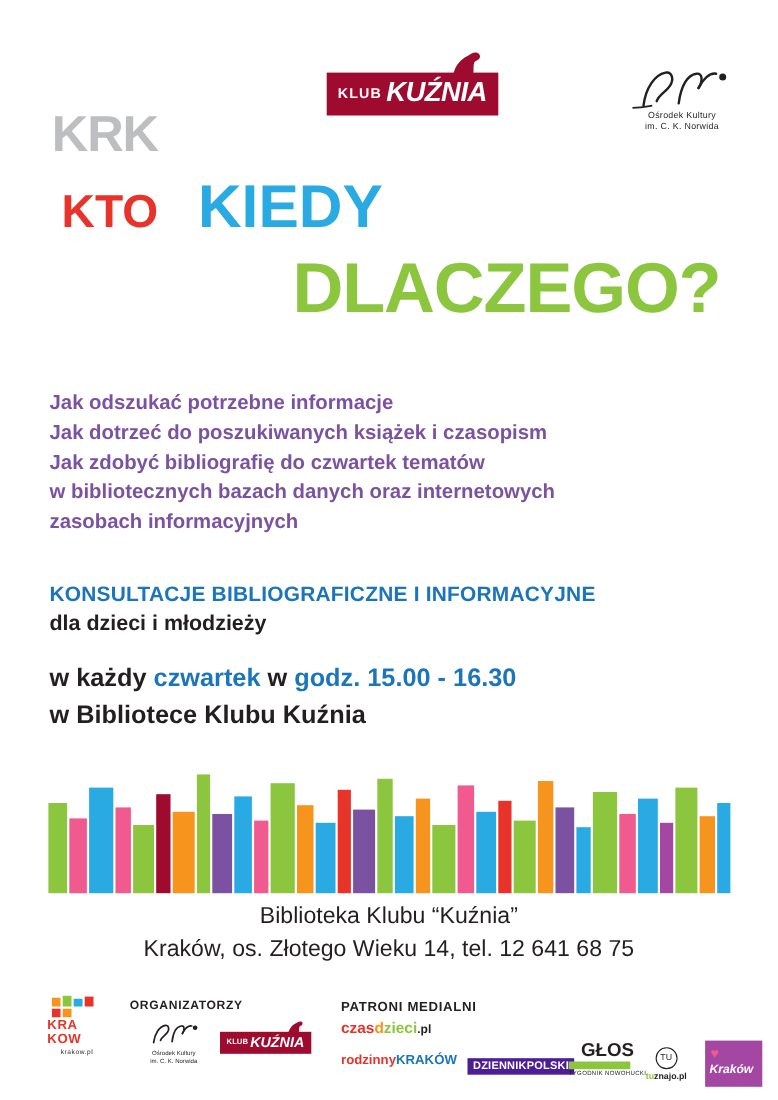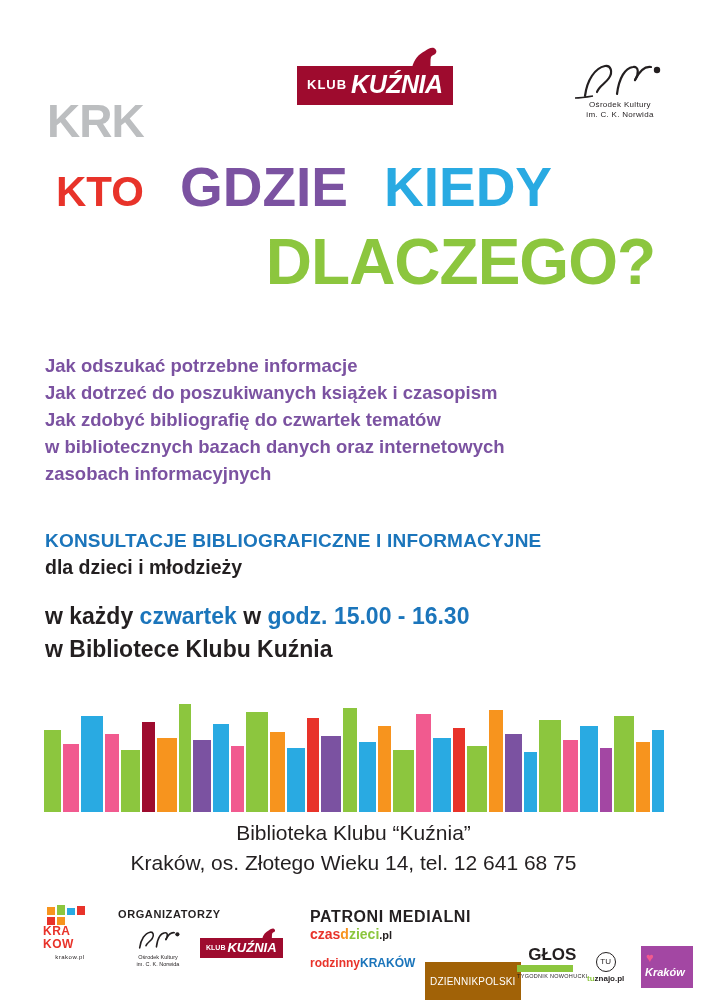--- a/index.html
+++ b/index.html
@@ -105,39 +105,39 @@
   .org-kuznia{position:absolute;left:200px;top:38px;}
   .org-kuznia .kbox{
     background:#9e0b2e;color:#fff;padding:3px 6px 4px 6px;display:flex;align-items:center;
     position:relative;
   }
   .org-kuznia .kklub{font-size:7px;font-weight:bold;margin-right:2px;}
   .org-kuznia .kname{font-size:13px;font-weight:bold;font-style:italic;line-height:1;}
   .org-kuznia .khorse{position:absolute;right:6px;top:-10px;width:16px;height:12px;}
 
   .pat-label{
-    position:absolute;left:310px;top:8px;font-size:16px;font-weight:bold;
+    position:absolute;left:310px;top:8px;font-size:12px;font-weight:bold;
     letter-spacing:0.6px;color:#231f20;
   }
   .pat-row{position:absolute;left:305px;top:26px;width:390px;height:70px;}
   .pat{position:absolute;}
 
   .czasdzieci{left:5px;top:0px;font-size:14px;font-weight:bold;}
   .czasdzieci .a{color:#e8332a;}
   .czasdzieci .b{color:#f7941e;}
   .czasdzieci .c{color:#8cc63e;}
   .czasdzieci .d{color:#231f20;font-size:11px;}
 
   .rodzinny{left:5px;top:30px;font-size:12px;font-weight:bold;}
   .rodzinny .r1{color:#e8332a;}
   .rodzinny .r2{color:#1b75bb;}
 
   .dziennik{left:120px;top:36px;}
   .dziennik .dbox{
-    background:#a16207;color:#fff;font-size:10px;font-weight:normal;padding:14px 5px;
+    background:#4c1d95;color:#fff;font-size:10px;font-weight:bold;padding:2px 5px;
     letter-spacing:0.2px;
   }
 
   .glos{left:212px;top:20px;text-align:center;}
   .glos .g1{font-size:17px;font-weight:bold;color:#231f20;line-height:1;}
   .glos .gbar{background:#8cc63e;height:7px;width:56px;margin-top:2px;}
   .glos .g2{font-size:5.5px;color:#231f20;letter-spacing:0.3px;margin-top:1px;}
 
   .tuznajo{left:282px;top:26px;text-align:center;}
   .tuznajo .tcircle{
@@ -190,21 +190,20 @@
       </svg>
     </div>
     <div class="norwid-line1">Ośrodek  Kultury</div>
     <div class="norwid-line2">im. C. K. Norwida</div>
   </div>
 </div>
 
 <div class="headline">
   <div class="head-row1">
     <span class="w-kto">KTO</span>
-    <span class="w-gdzie">GDZIE</span>
     <span class="w-kiedy">KIEDY</span>
   </div>
   <div class="head-row2">DLACZEGO?</div>
 </div>
 
 <div class="purple-block">
   <div>Jak odszukać potrzebne informacje</div>
   <div>Jak dotrzeć do poszukiwanych książek i czasopism</div>
   <div>Jak zdobyć bibliografię do czwartek tematów</div>
   <div>w bibliotecznych bazach danych oraz internetowych</div>

